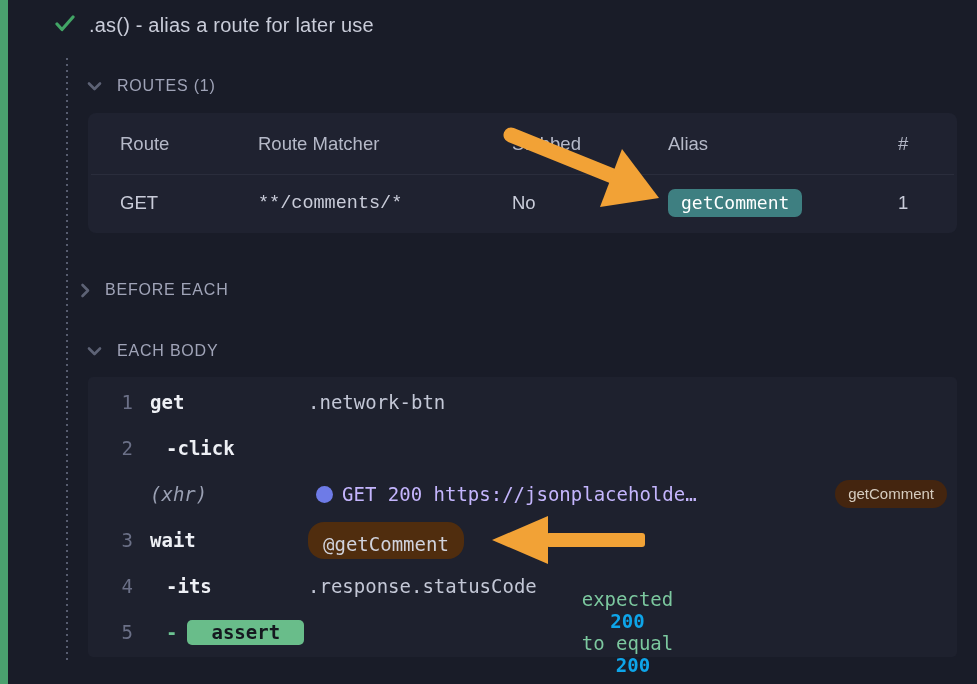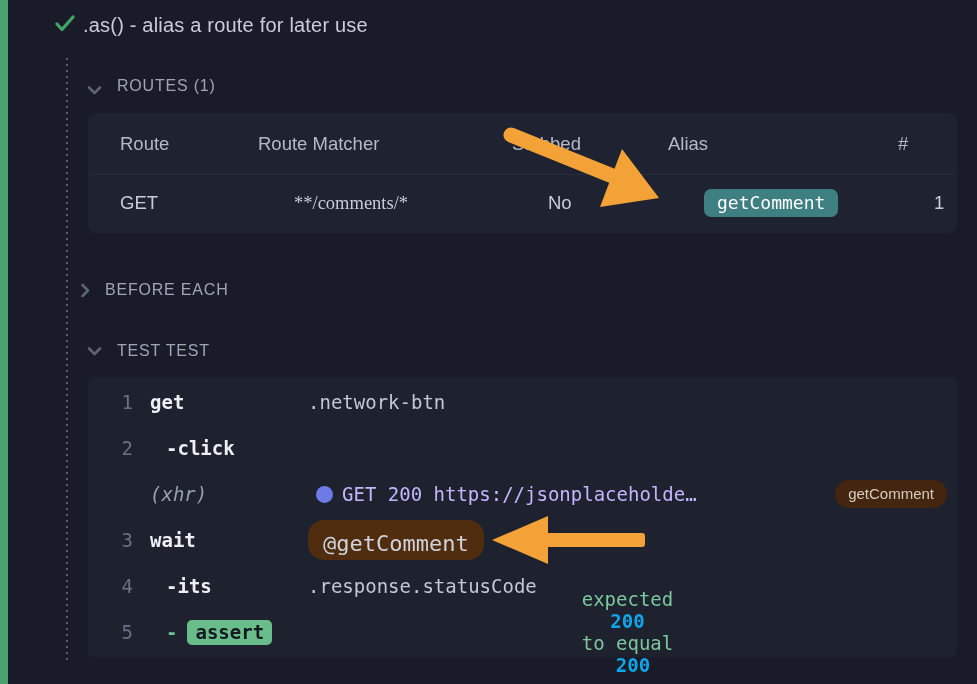--- a/index.html
+++ b/index.html
@@ -2,35 +2,35 @@
 <html><head>
 <meta charset="utf-8">
 <style>
   * { margin:0; padding:0; box-sizing:border-box; }
   html,body { background:#0f1118; }
   .stage {
     position:relative; width:977px; height:684px; overflow:hidden;
     background:#191c28;
     font-family:"Liberation Sans", sans-serif;
   }
-  .mono { font-family:Liberation Serif, serif;margin-left:36px; }
+  .mono { font-family:Liberation Mono, monospace; }
 
   .pass-bar { position:absolute; left:0; top:0; width:8px; height:684px; background:#4aa06e; }
 
-  .test-header { position:absolute; left:55px; top:14px; display:flex; align-items:center; gap:8px; }
+  .test-header { position:absolute; left:55px; top:14px; display:flex; align-items:center; gap:14px; }
   .test-title { color:#c9ccd9; font-size:20px; letter-spacing:0.2px; }
 
   .dotted-line {
     position:absolute; left:66px; top:58px; width:2px; height:604px;
     background-image:repeating-linear-gradient(to bottom,#575c6f 0 2px, transparent 2px 6px);
   }
 
   .section-header { position:absolute; display:flex; align-items:center; gap:15px;
     color:#a0a4b8; font-size:16px; letter-spacing:0.8px; cursor:pointer; }
-  #routes-header     { left:87px; top:77px;align-items:flex-end; }
+  #routes-header     { left:87px; top:77px; }
   #before-each-header{ left:80px; top:281px; }
   #test-body-header  { left:87px; top:342px; }
   .chev { display:flex; align-items:center; }
 
   
   .routes-table { position:absolute; left:88px; top:113px; width:869px; height:120px;
     background:#1f2230; border-radius:8px; font-size:18.5px; }
   .tbl-row { display:flex; align-items:center; height:61px; }
   .tbl-row.data { height:56px; }
   .tbl-divider { border-top:1px solid #2a2d3c; margin:0 3px; }
@@ -58,26 +58,26 @@
   .cmd-name.child { padding-left:16px; }
   .cmd-name.event { font-weight:normal; font-style:italic; color:#9aa0b3; }
   .cmd-msg { flex:1; color:#c3c7d6; font-family:"DejaVu Sans Mono", monospace;
     font-size:19px; display:flex; align-items:center; min-width:0; padding-right:10px; }
   .xhr-dot { width:17px; height:17px; border-radius:50%; background:#6e7be7;
     margin:0 9px 0 8px; flex:none; }
   .xhr-text { color:#c4b5fd; white-space:nowrap; overflow:hidden; }
   .route-badge { margin-left:auto; background:#44250f; color:#d6ccbf;
     font-family:"Liberation Sans", sans-serif; font-size:15px; font-style:normal;
     padding:5px 13px 6px; border-radius:15px; flex:none; }
-  .wait-badge { background:#502d0e; color:#d0d2dc; font-size:22px;
+  .wait-badge { background:#502d0e; color:#d0d2dc; font-size:19px;
     font-family:"DejaVu Sans Mono", monospace; padding:11px 15px 4px; border-radius:16px; }
   .assert-dash { color:#6cc492; }
   .assert-badge { background:#69bd8a; color:#15181f; font-weight:bold;
     font-family:"DejaVu Sans Mono", monospace; font-size:19px;
-    padding:1px 8px 2px; border-radius:5px; margin-left:10px; }
+    padding:1px 24px 2px; border-radius:5px; margin-left:10px; }
   .assert-msg { color:#7cc89f;flex-direction:column; }
   .assert-msg .val { color:#0ea5e9; font-weight:bold; margin:0 11px; }
   .assert-msg .val:last-child { margin-right:0; }
 
   .overlay { position:absolute; left:0; top:0; width:977px; height:684px; pointer-events:none; }
 </style>
 </head>
 <body>
 
 <div class="stage">
@@ -132,21 +132,21 @@
     </span>
     <span>BEFORE EACH</span>
   </div>
 
   <div class="section-header" id="test-body-header">
     <span class="chev">
       <svg width="15" height="10" viewBox="0 0 15 10">
           <path d="M2 2.5 L7.5 8 L13 2.5" fill="none" stroke="#5d6275" stroke-width="2.6" stroke-linecap="round" stroke-linejoin="round"></path>
         </svg>
     </span>
-    <span>TEST TEST</span>
+    <span>EACH BODY</span>
   </div>
 
   <div class="commands-panel">
 
     <div class="cmd-row">
       <div class="cmd-num">1</div>
       <div class="cmd-name">get</div>
       <div class="cmd-msg">.network-btn</div>
     </div>
 

